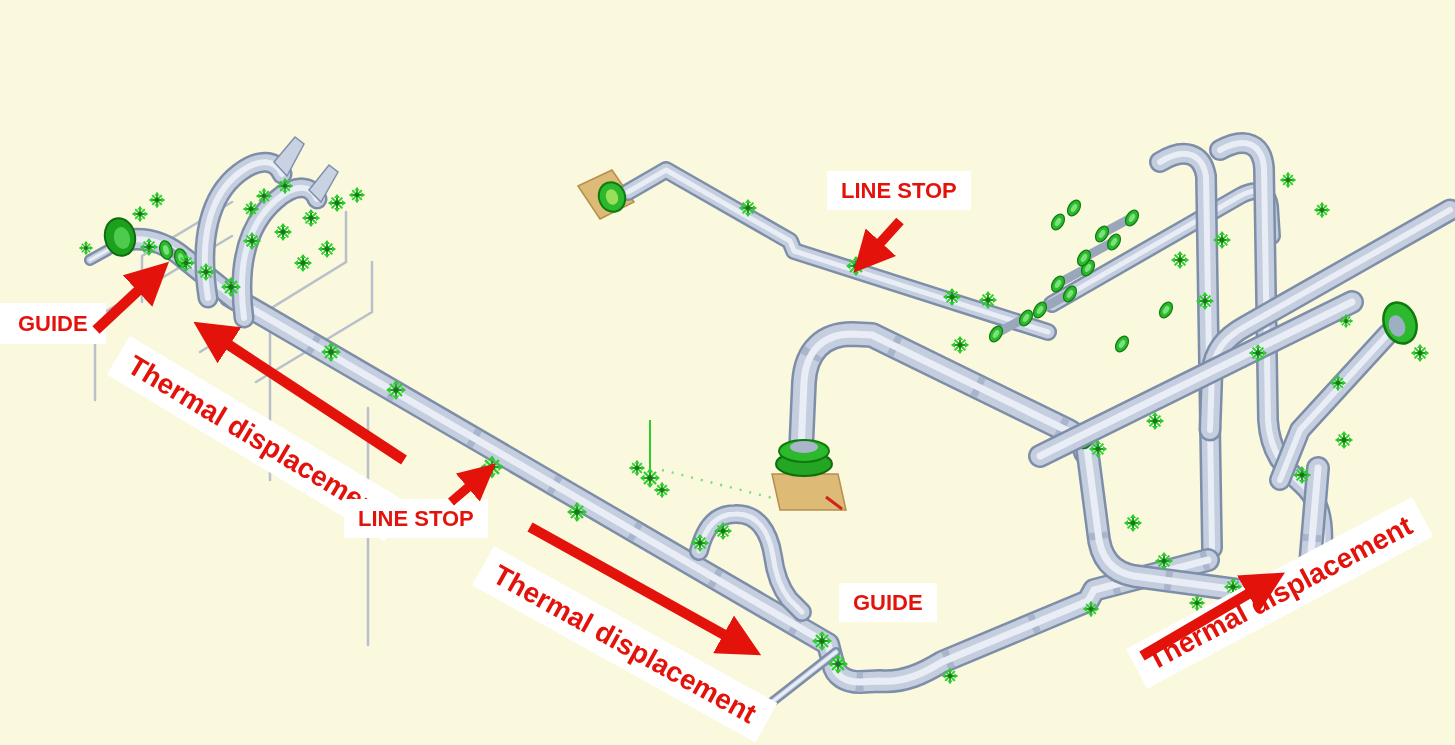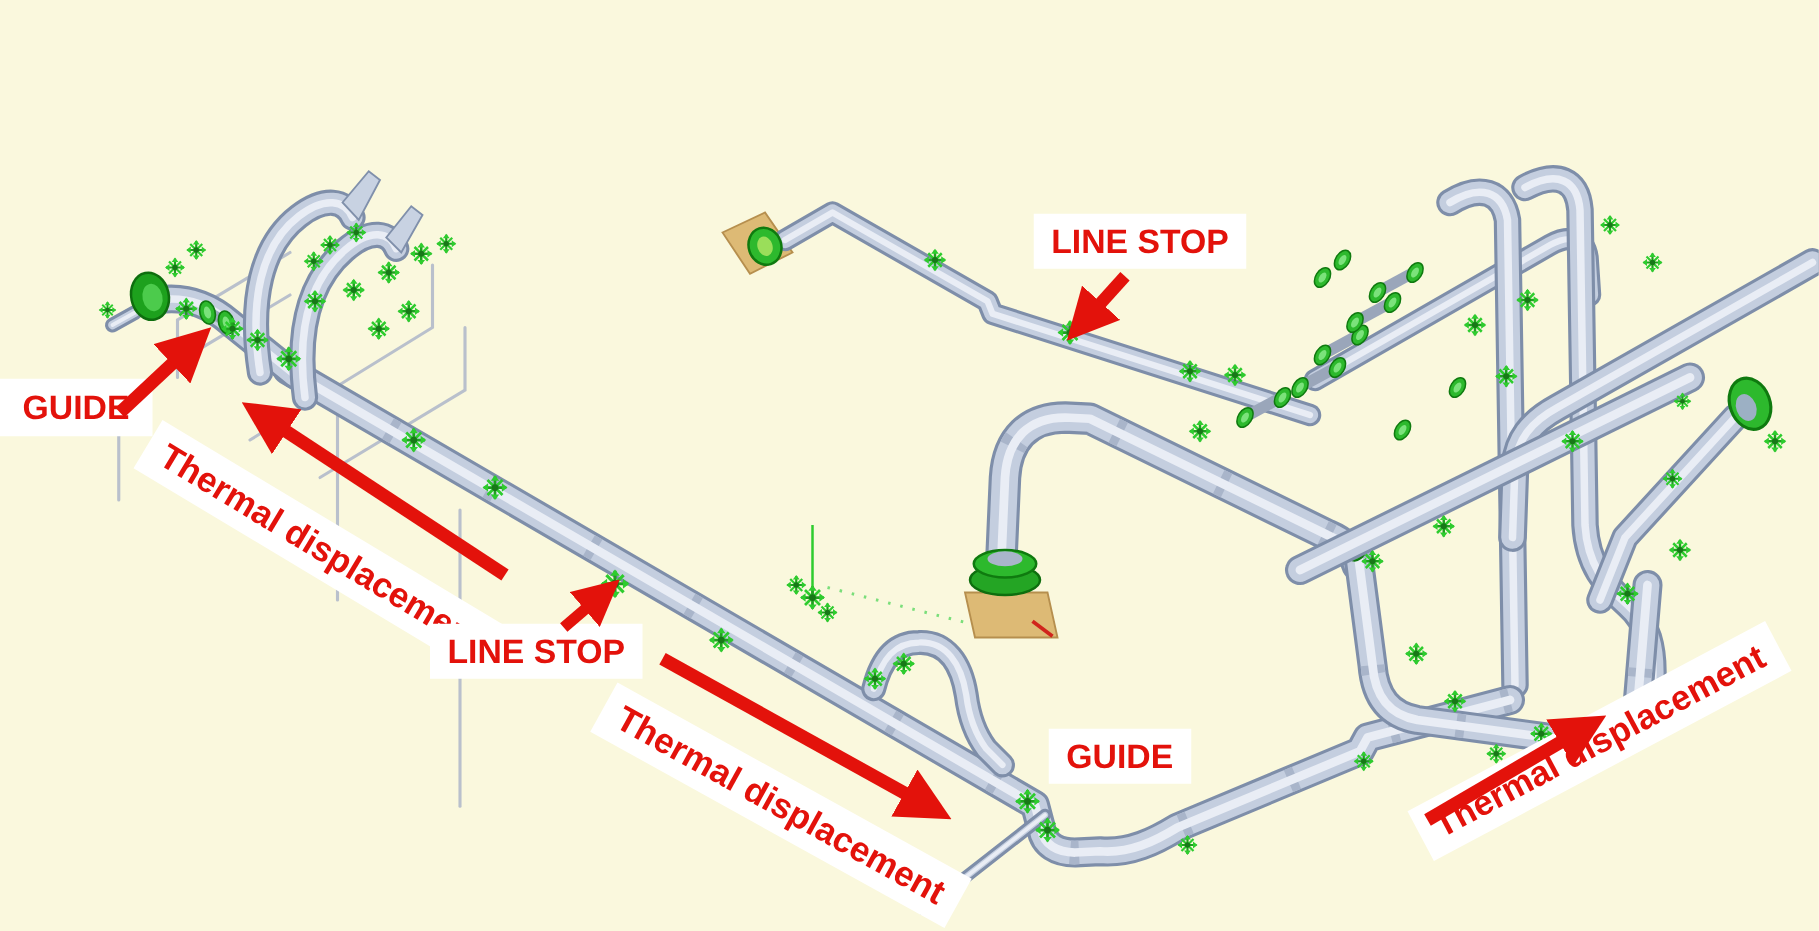--- a/index.html
+++ b/index.html
@@ -12,21 +12,21 @@
   }
   svg{position:absolute;left:0;top:0;}
   #scene{z-index:1;}
   #overlay{z-index:3;pointer-events:none;}
   .lbl{
     position:absolute;
     z-index:2;
     background:var(--c-label_background,#FFFFFF);
     color:var(--c-annotation_red,#E3120B);
     font-weight:bold;
-    font-size:27px;
+    font-size:22px;
     line-height:1.05;
     padding:8px 14px;
     white-space:nowrap;
   }
   .rot{font-size:28px;transform-origin:0 0;}
   #lbl-guide-left   {left:0px;    top:303px; padding:9px 18px;}
   #lbl-thermal-1    {left:130px;  top:336px; transform:rotate(31deg);}
   #lbl-line-stop-1  {left:344px;  top:499px;}
   #lbl-thermal-2    {left:494px;  top:546px; transform:rotate(29deg);}
   #lbl-guide-right  {left:839px;  top:583px;}

